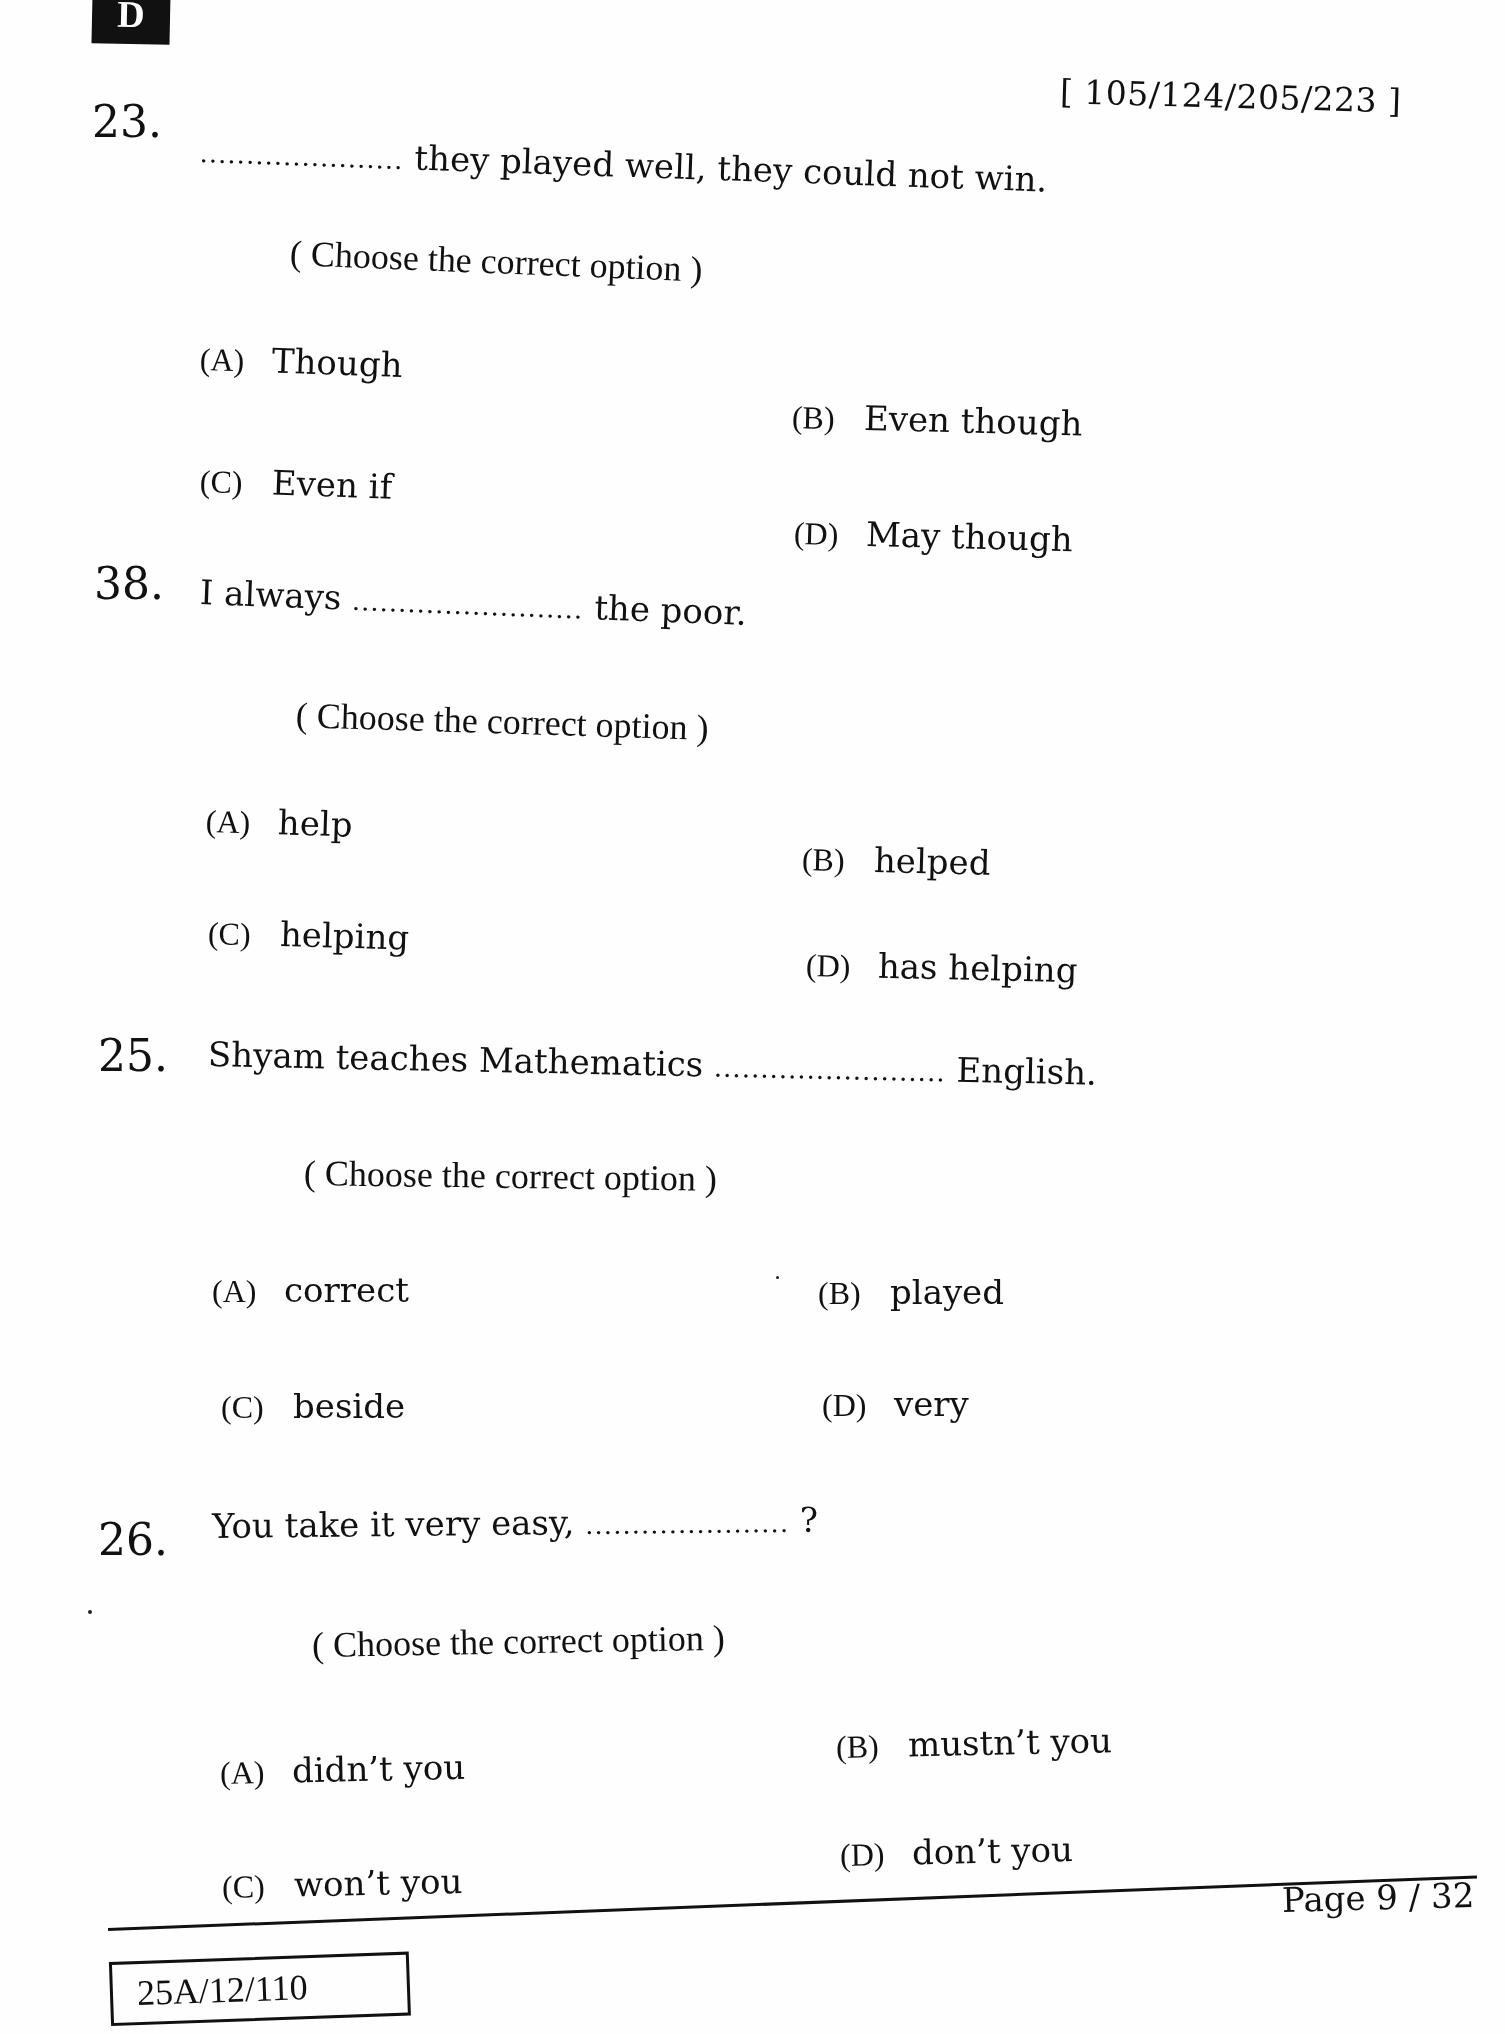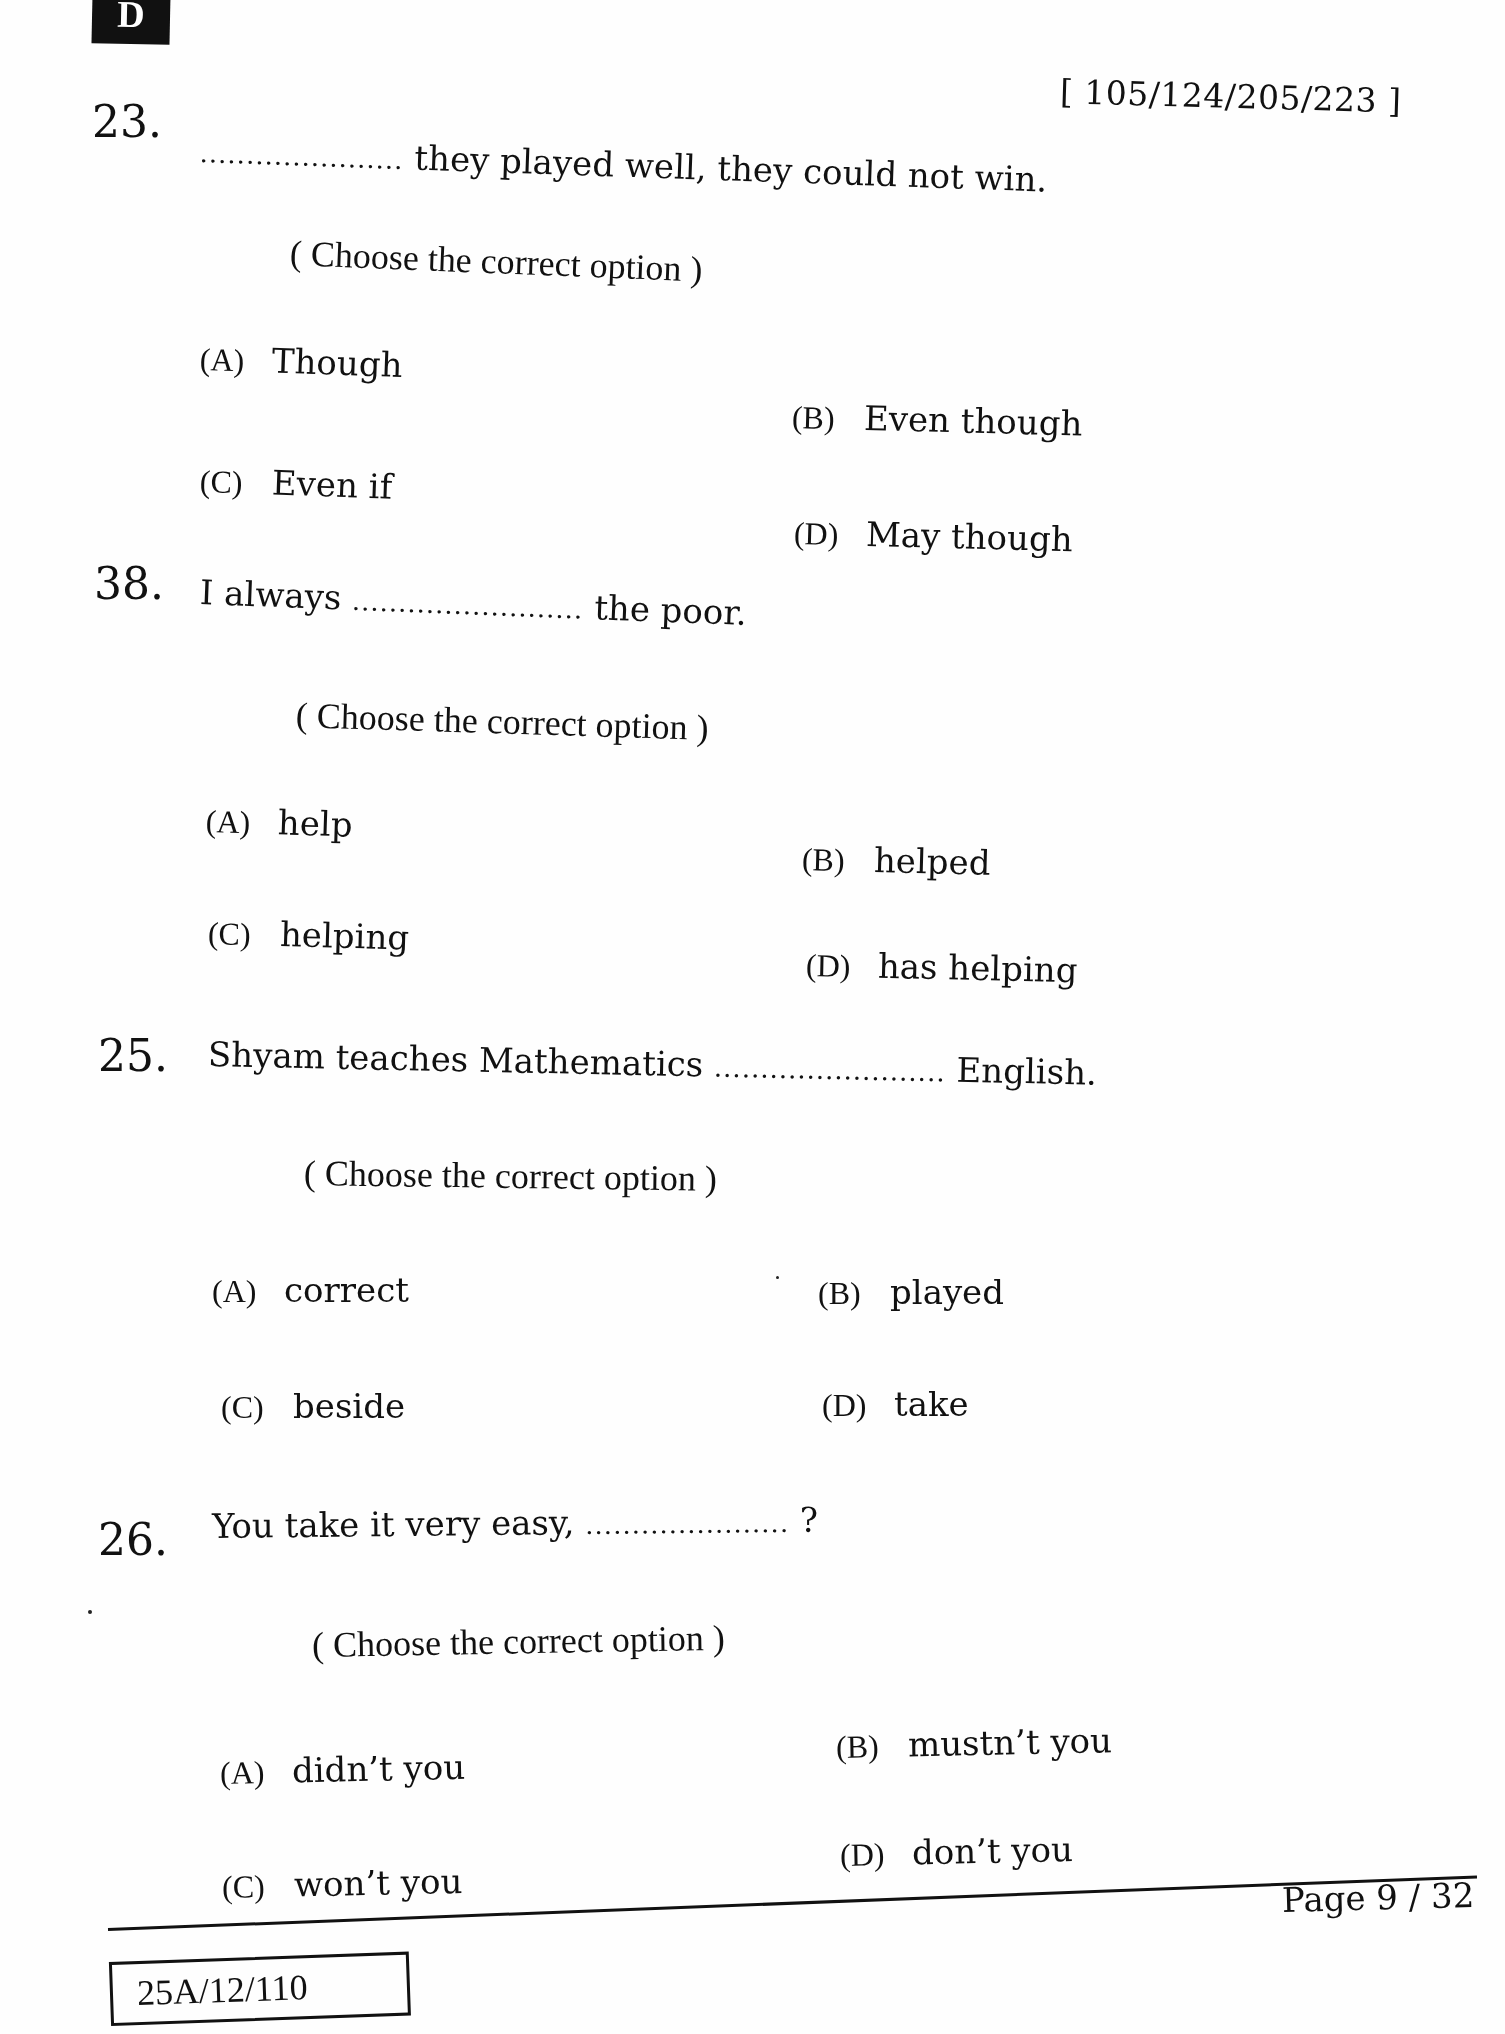--- a/index.html
+++ b/index.html
@@ -170,21 +170,21 @@
     <div class="abs opt" style="left:212px; top:1270px;">
       <span class="olabel">(A)</span><span>correct</span>
     </div>
     <div class="abs opt" style="left:818px; top:1272px;">
       <span class="olabel">(B)</span><span>played</span>
     </div>
     <div class="abs opt" style="left:214px; top:1386px;margin-left:7px;">
       <span class="olabel">(C)</span><span>beside</span>
     </div>
     <div class="abs opt" style="left:822px; top:1384px;">
-      <span class="olabel">(D)</span><span>take</span>
+      <span class="olabel">(D)</span><span>very</span>
     </div>
   </div>
 
   <div>
     <div class="abs qnum" style="left:98px; top:1514px;">26.</div>
     <div class="abs qtext" style="left:212px; top:1506px; transform:rotate(-0.6deg);">
       <span>You take it very easy,</span>
       <span class="blank">......................</span>
       <span>?</span>
     </div>

